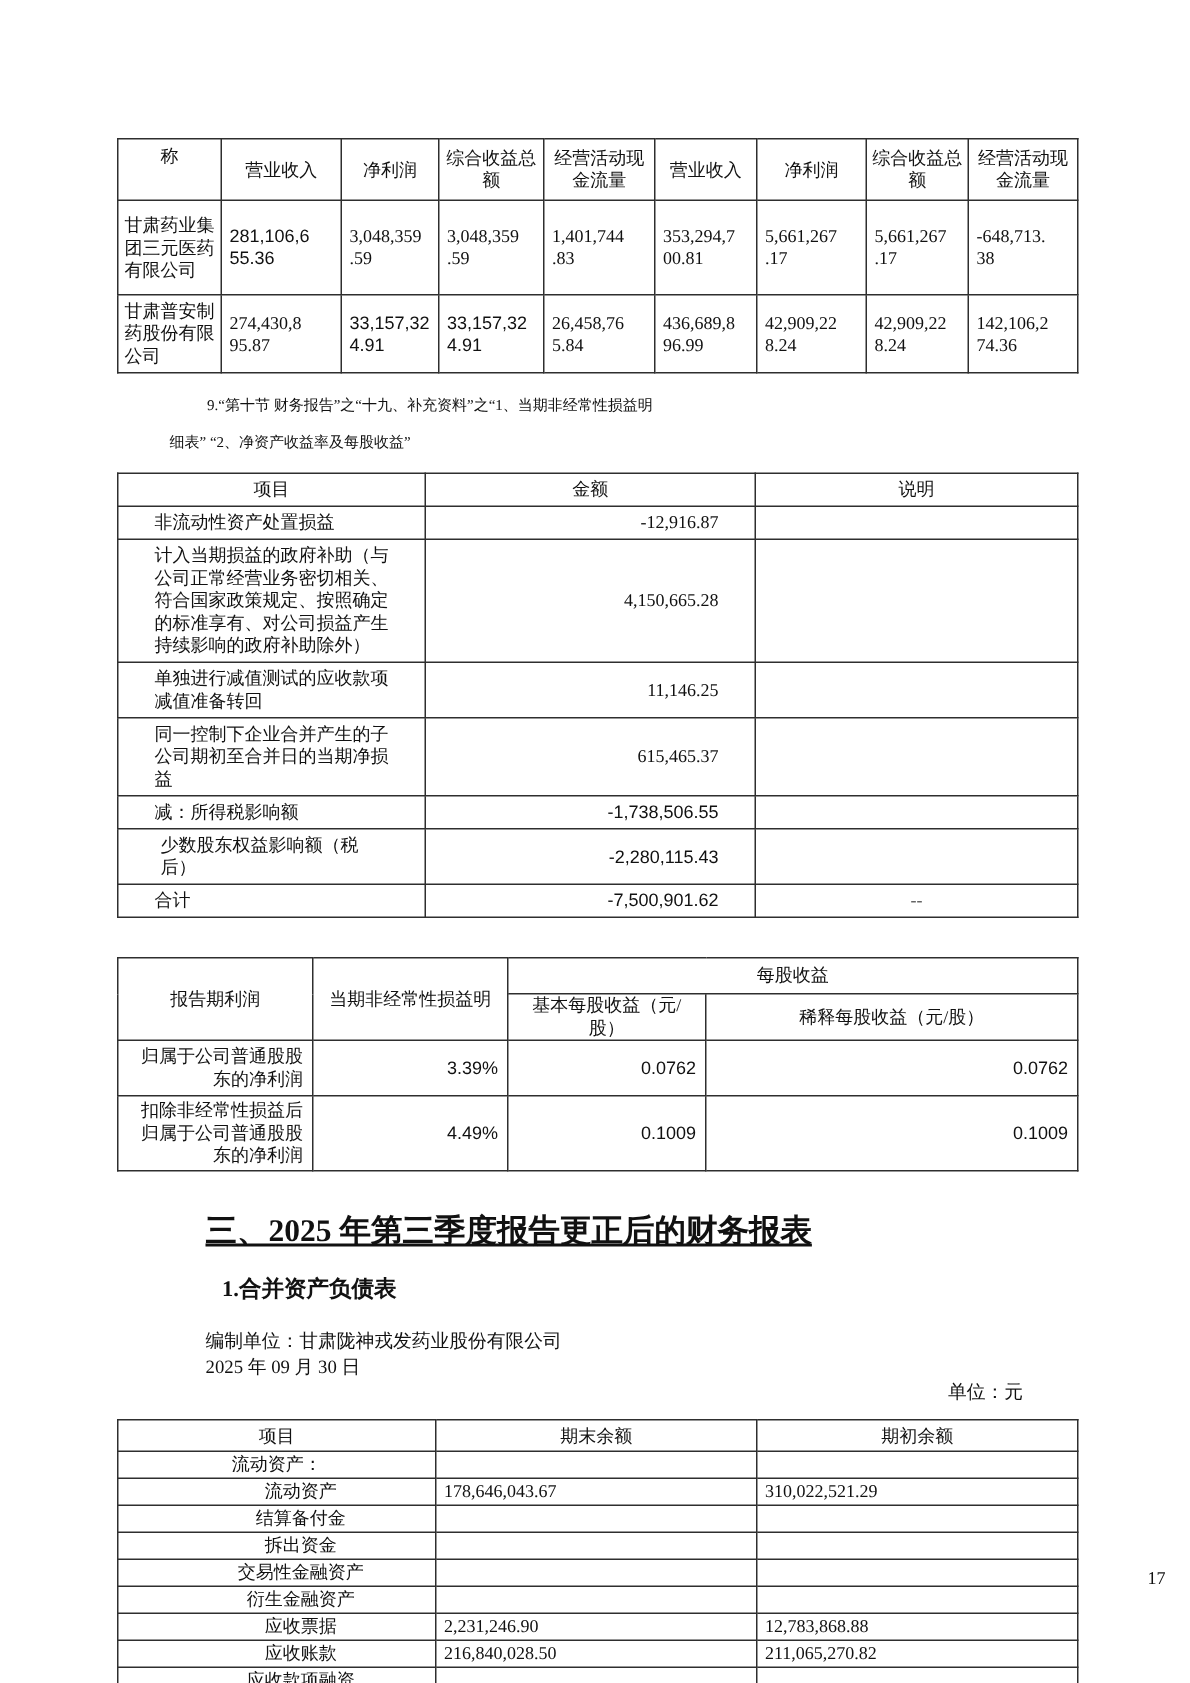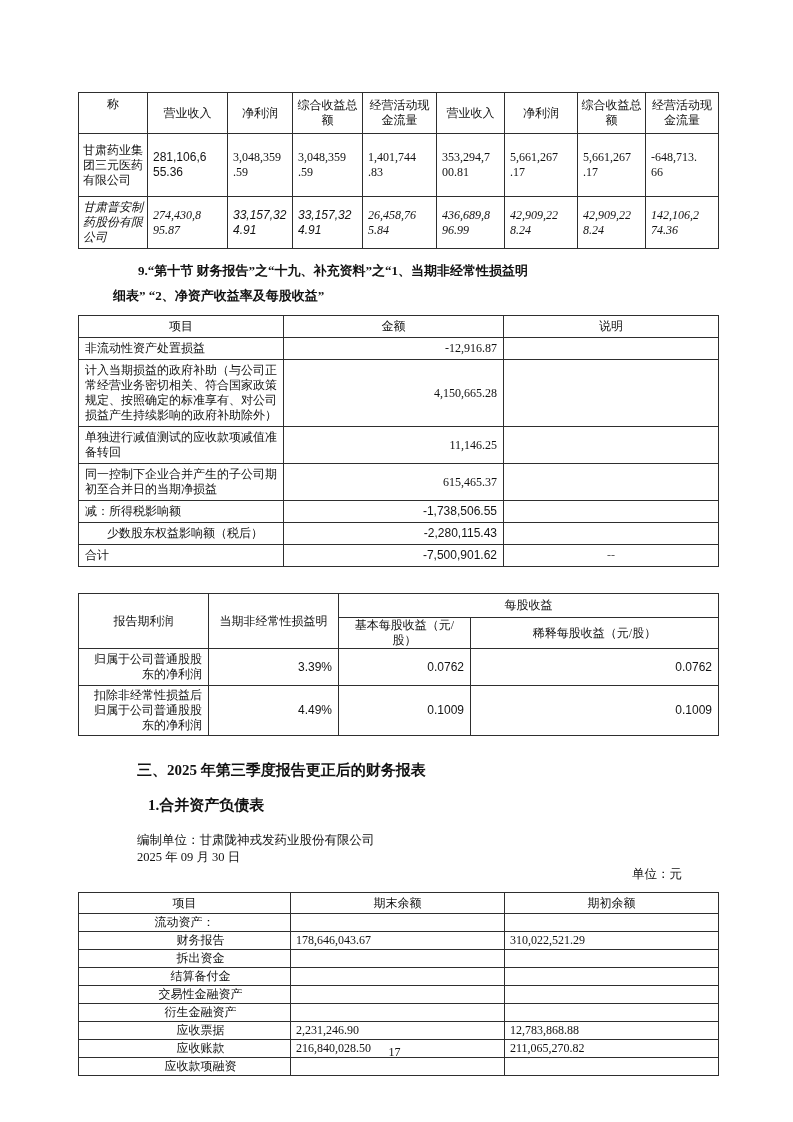--- a/index.html
+++ b/index.html
@@ -33,21 +33,21 @@
   .tbl-sub th { text-align: center; padding: 2px 3px; line-height: 16px; }
   .tbl-sub th.corner { vertical-align: top; padding-top: 4px; }
   .tbl-sub tr.hdr { height: 41px; }
   .tbl-sub td { padding: 2px 5px; line-height: 16px; }
   .tbl-sub td.name-cell { text-align: left; padding: 2px 4px; }
   .tbl-sub td.num-cell { text-align: left; white-space: pre-line; }
   .bold-num { font-weight: bold; font-family: "Liberation Sans", "DejaVu Sans", sans-serif; font-size: 11.5px; }
 
   
   .tbl-nonrec th { text-align: center; height: 22px; padding: 2px 6px; }
-  .tbl-nonrec td { padding: 3px 6px; }
+  .tbl-nonrec td { padding: 3px 24px; }
   .tbl-nonrec td.item-cell { text-align: left; }
   .tbl-nonrec td.item-indent { padding-left: 28px; }
   .tbl-nonrec td.amount-cell { text-align: right; }
   .tbl-nonrec td.note-cell { text-align: center; color: #555; }
 
   
   .tbl-eps th { text-align: center; padding: 0 4px; font-size: 12px; }
   .tbl-eps tr.h1 { height: 24px; }
   .tbl-eps tr.h2 { height: 24px; }
   .tbl-eps tr.data-row { height: 37px; }
@@ -57,28 +57,28 @@
 
   
   .tbl-bs th { text-align: center; height: 21px; padding: 1px 5px; }
   .tbl-bs td { padding: 1px 5px; height: 18px; }
   .tbl-bs td.item-cell { text-align: center; }
   .tbl-bs td.item-indent { padding-left: 37px; }
   .tbl-bs td.val-cell { text-align: left; }
 
   
   .h-supplement {
-    font-size: 13px; font-weight: bold; line-height: 25px;
+    font-size: 10px; font-weight: normal; line-height: 25px;
     margin: 9px 0 7px 0;
     padding-left: 35px; text-indent: 25px;
     white-space: pre-line;
   }
   .h-section3 {
-    font-size: 15px; font-weight: bold;
-    margin-top: 25px; padding-left: 59px;
+    font-size: 21px; font-weight: bold;
+    margin-top: 25px; padding-left: 59px; text-decoration: underline;
   }
   .h-balance {
     font-size: 15px; font-weight: bold;
     margin-top: 16px; padding-left: 70px;
   }
   .prep-line {
     display: flex; align-items: baseline;
     font-size: 12.5px;
     margin-top: 17px; margin-bottom: 9px;
     padding-left: 35px;
@@ -86,22 +86,22 @@
   }
   .prep-date { margin-left: 24px; }
   .prep-unit { margin-left: auto; margin-right: 36px; }
 
   .gap-after-sub { margin-bottom: 0; }
   .tbl-nonrec { margin-top: 0; }
   .tbl-eps { margin-top: 26px; }
 
   .page-number {
     position: absolute;
-    left: 0; right: 4px; bottom: 62px;
-    text-align: center;
+    left: 0; right: 16px; bottom: 62px;
+    text-align: right;
     font-size: 12px;
   }
 </style>
 </head>
 <body>
 
 <div class="page">
 
   <table class="tbl tbl-sub gap-after-sub">
     <colgroup>
@@ -139,23 +139,23 @@
 .59</td>
           <td class="num-cell">1,401,744
 .83</td>
           <td class="num-cell">353,294,7
 00.81</td>
           <td class="num-cell">5,661,267
 .17</td>
           <td class="num-cell">5,661,267
 .17</td>
           <td class="num-cell">-648,713.
-66</td>
-        </tr>
-        <tr style="height: 52px; font-style: italic;">
+38</td>
+        </tr>
+        <tr style="height: 52px;">
           <td class="name-cell">甘肃普安制药股份有限公司</td>
           <td class="num-cell">274,430,8
 95.87</td>
           <td class="num-cell bold-num">33,157,32
 4.91</td>
           <td class="num-cell bold-num">33,157,32
 4.91</td>
           <td class="num-cell">26,458,76
 5.84</td>
           <td class="num-cell">436,689,8
@@ -281,31 +281,31 @@
         <th>期初余额</th>
       </tr>
     </thead>
     <tbody id="bs-body">
         <tr>
           <td class="item-cell">流动资产：</td>
           <td class="val-cell"></td>
           <td class="val-cell"></td>
         </tr>
         <tr>
-          <td class="item-cell item-indent">财务报告</td>
+          <td class="item-cell item-indent">流动资产</td>
           <td class="val-cell">178,646,043.67</td>
           <td class="val-cell">310,022,521.29</td>
         </tr>
         <tr>
+          <td class="item-cell item-indent">结算备付金</td>
+          <td class="val-cell"></td>
+          <td class="val-cell"></td>
+        </tr>
+        <tr>
           <td class="item-cell item-indent">拆出资金</td>
-          <td class="val-cell"></td>
-          <td class="val-cell"></td>
-        </tr>
-        <tr>
-          <td class="item-cell item-indent">结算备付金</td>
           <td class="val-cell"></td>
           <td class="val-cell"></td>
         </tr>
         <tr>
           <td class="item-cell item-indent">交易性金融资产</td>
           <td class="val-cell"></td>
           <td class="val-cell"></td>
         </tr>
         <tr>
           <td class="item-cell item-indent">衍生金融资产</td>

